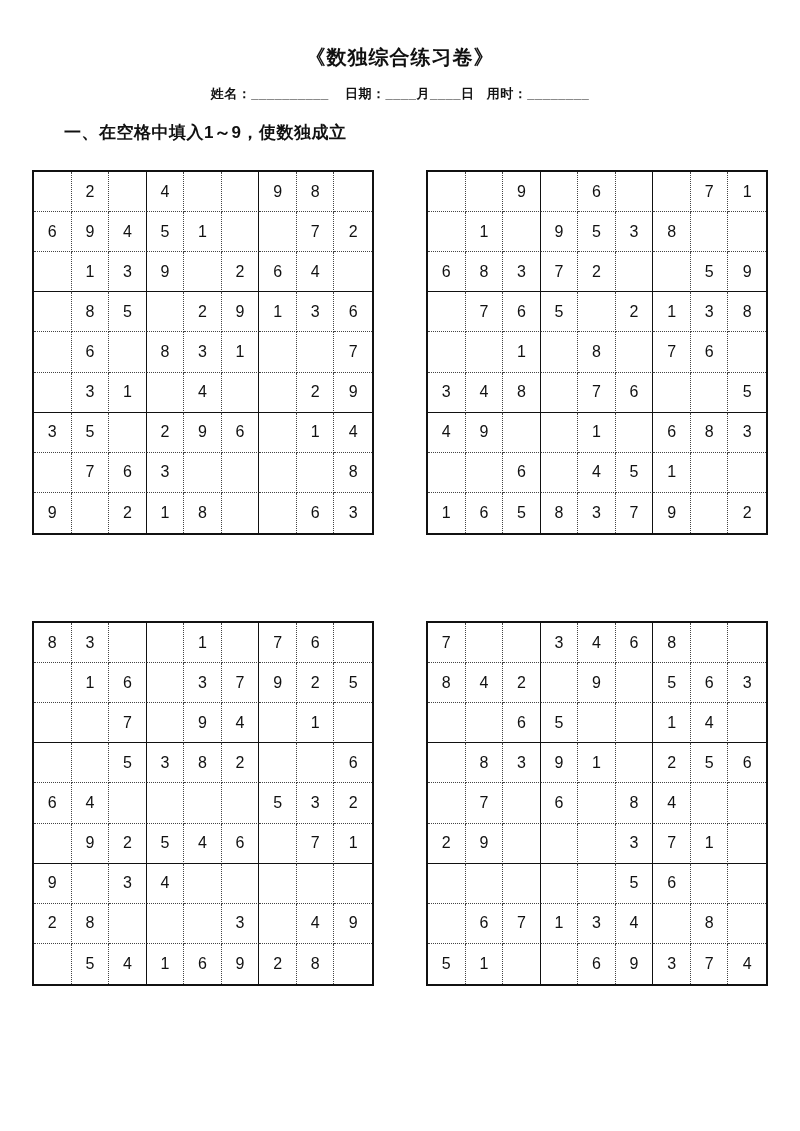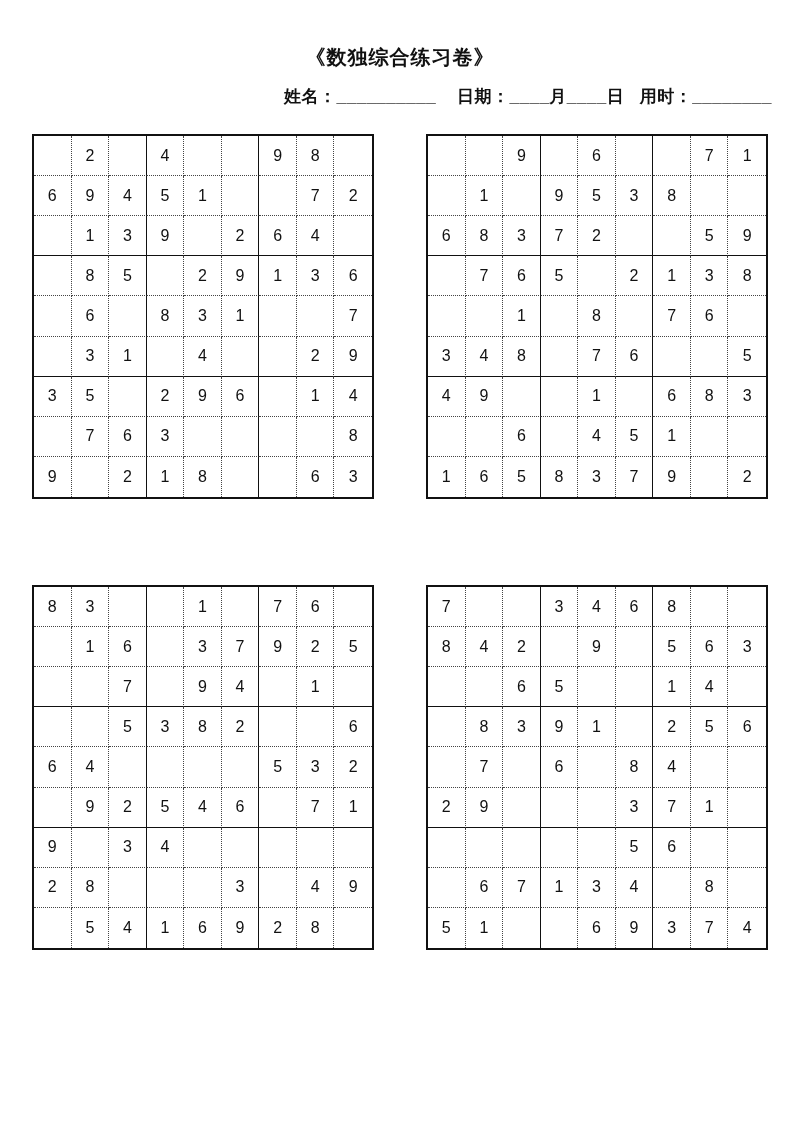--- a/index.html
+++ b/index.html
@@ -23,22 +23,22 @@
     padding: 0 28px;
   }
   .title {
     text-align: center;
     font-size: 20px;
     font-weight: bold;
     letter-spacing: 1px;
     margin-top: 44px;
   }
   .meta-line {
-    text-align: right;
-    font-size: 17px;
+    text-align: center;
+    font-size: 13px;
     font-weight: bold;
     margin-top: 14px;
     letter-spacing: 0.5px;
   }
   .meta-line span { white-space: pre; }
   .instruction {
     font-size: 17px;
     font-weight: bold;
     margin-top: 18px;
     margin-left: 36px;
@@ -102,20 +102,21 @@
   <div class="title">《数独综合练习卷》</div>
 
   <div class="meta-line">
     <span>姓名：__________</span>
     <span>  </span>
     <span>日期：____月____日</span>
     <span> </span>
     <span>用时：________</span>
   </div>
 
+  <div class="instruction">一、在空格中填入1～9，使数独成立</div>
 
   <div class="grid-row first">
     <div class="sudoku" id="g0">
         <div class="cell r1 c1"></div>
         <div class="cell r1 c2">2</div>
         <div class="cell r1 c3"></div>
         <div class="cell r1 c4">4</div>
         <div class="cell r1 c5"></div>
         <div class="cell r1 c6"></div>
         <div class="cell r1 c7">9</div>

